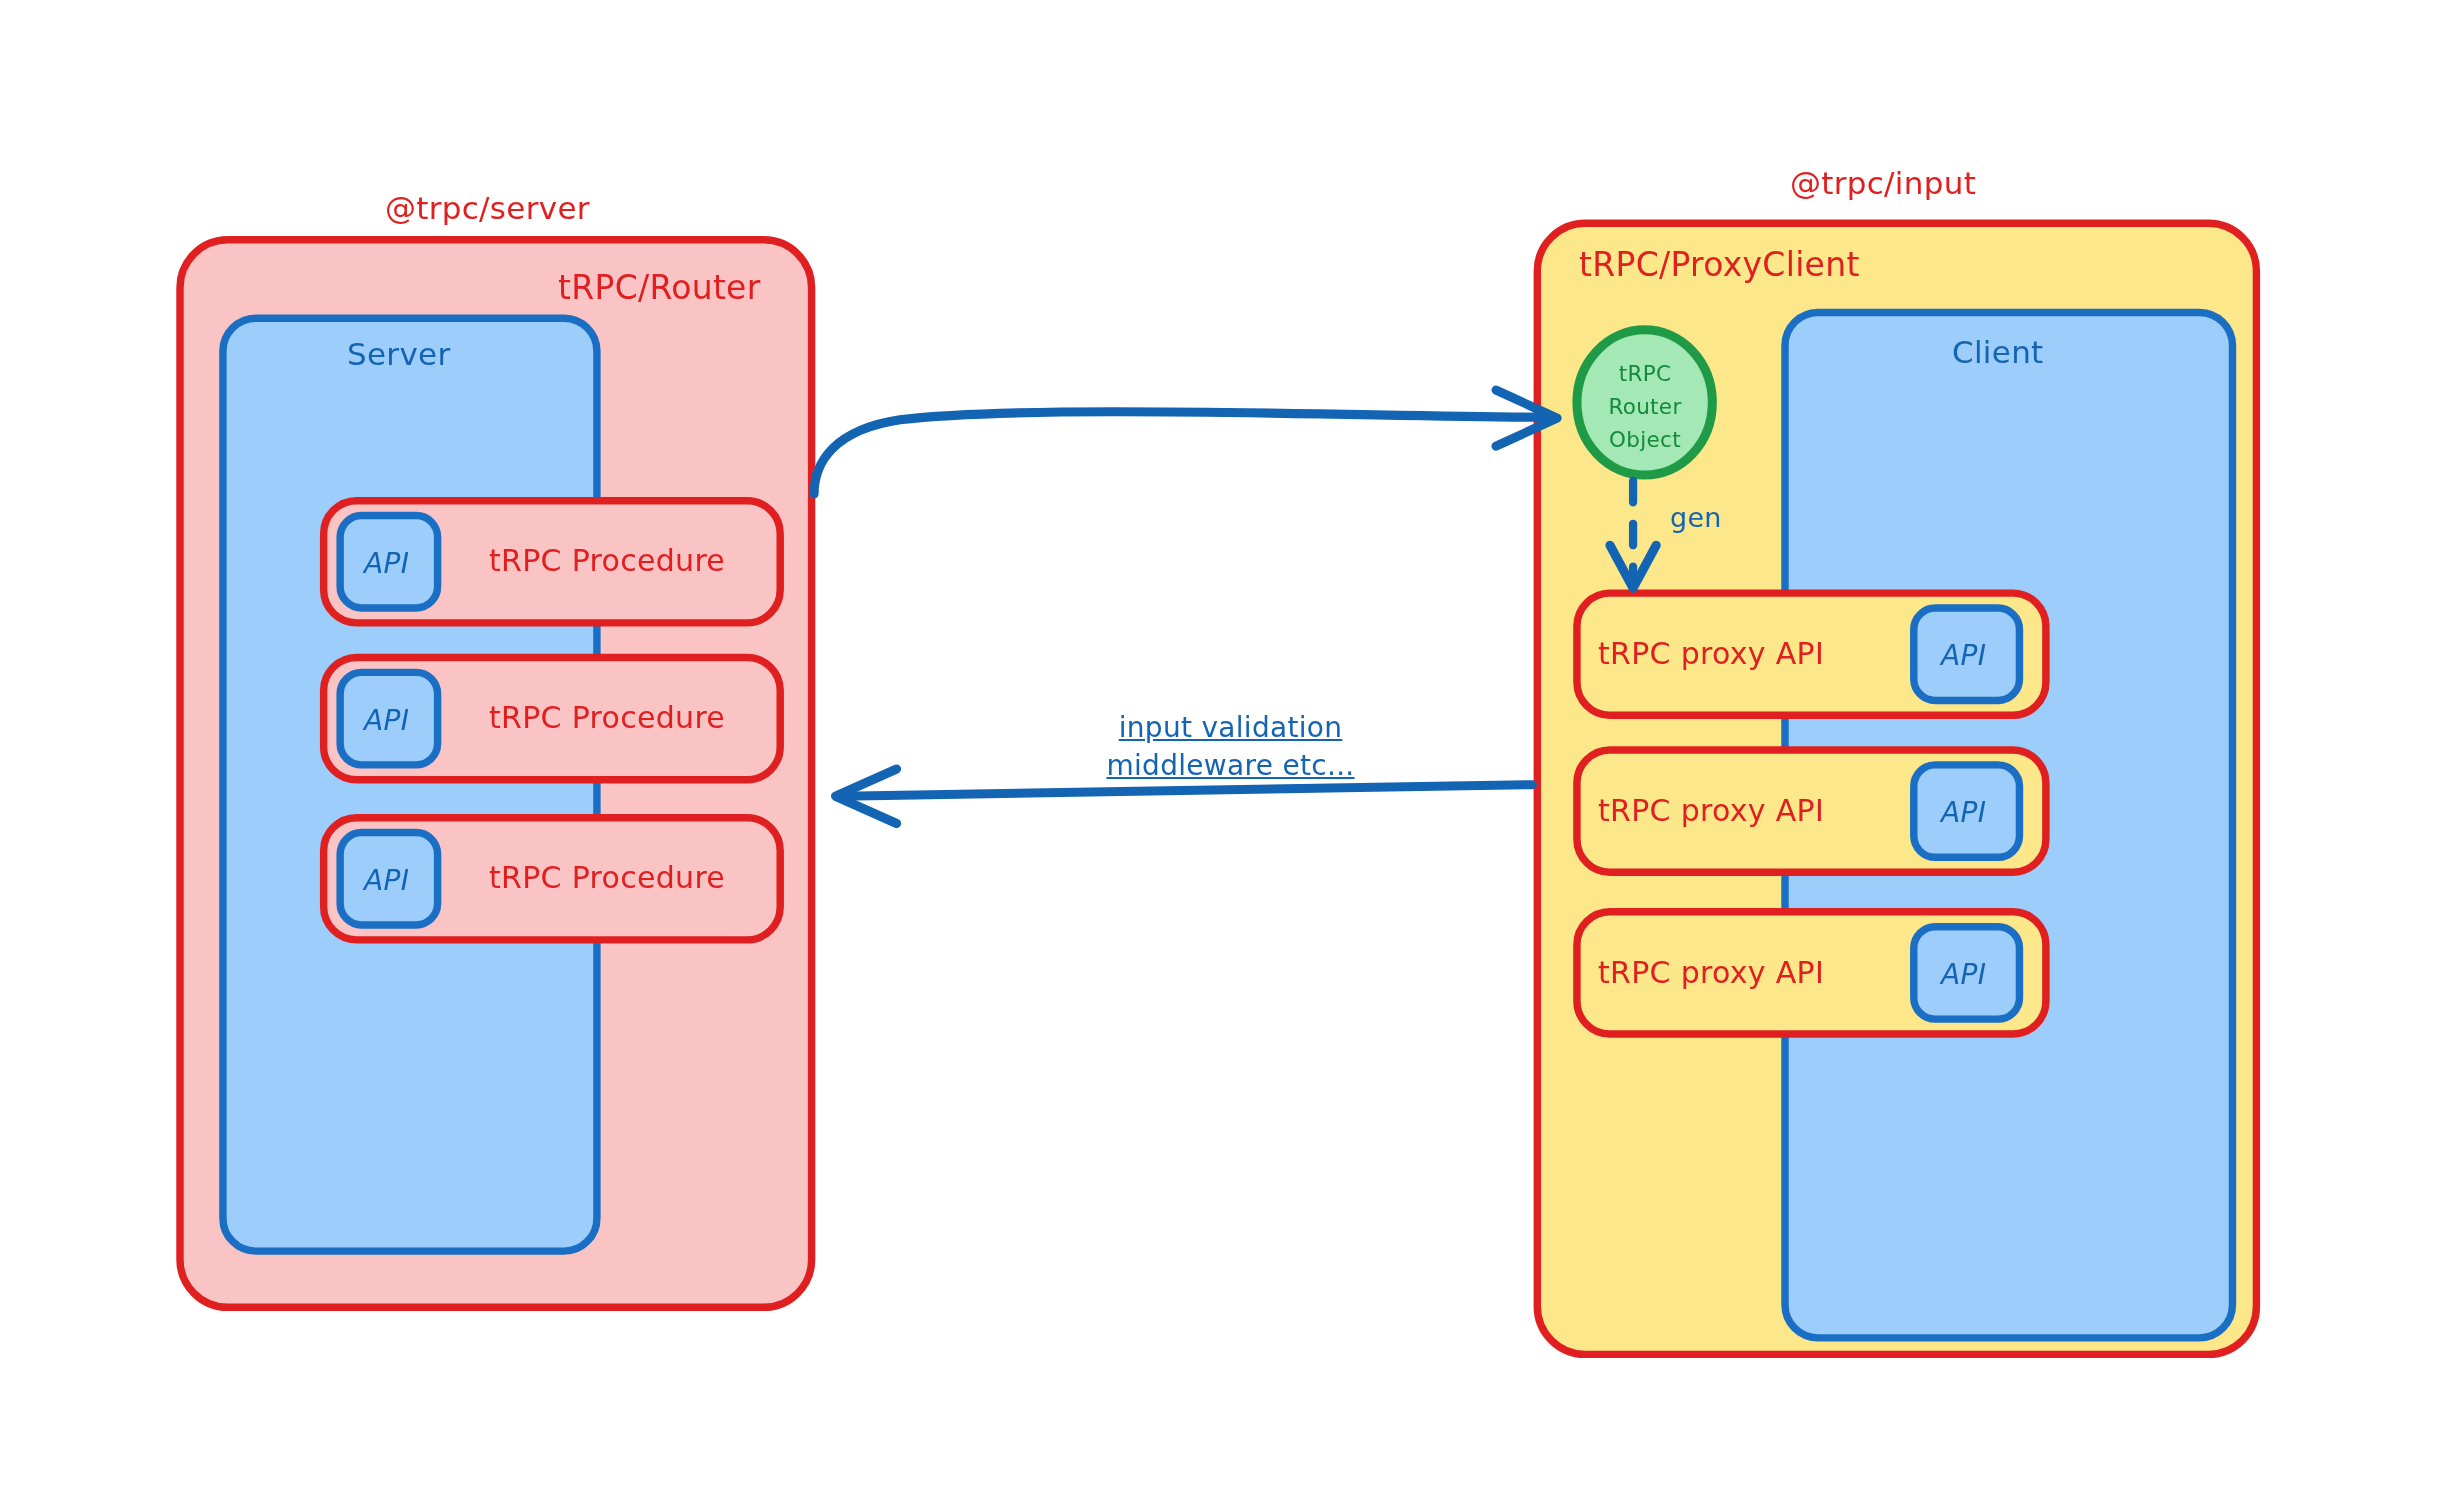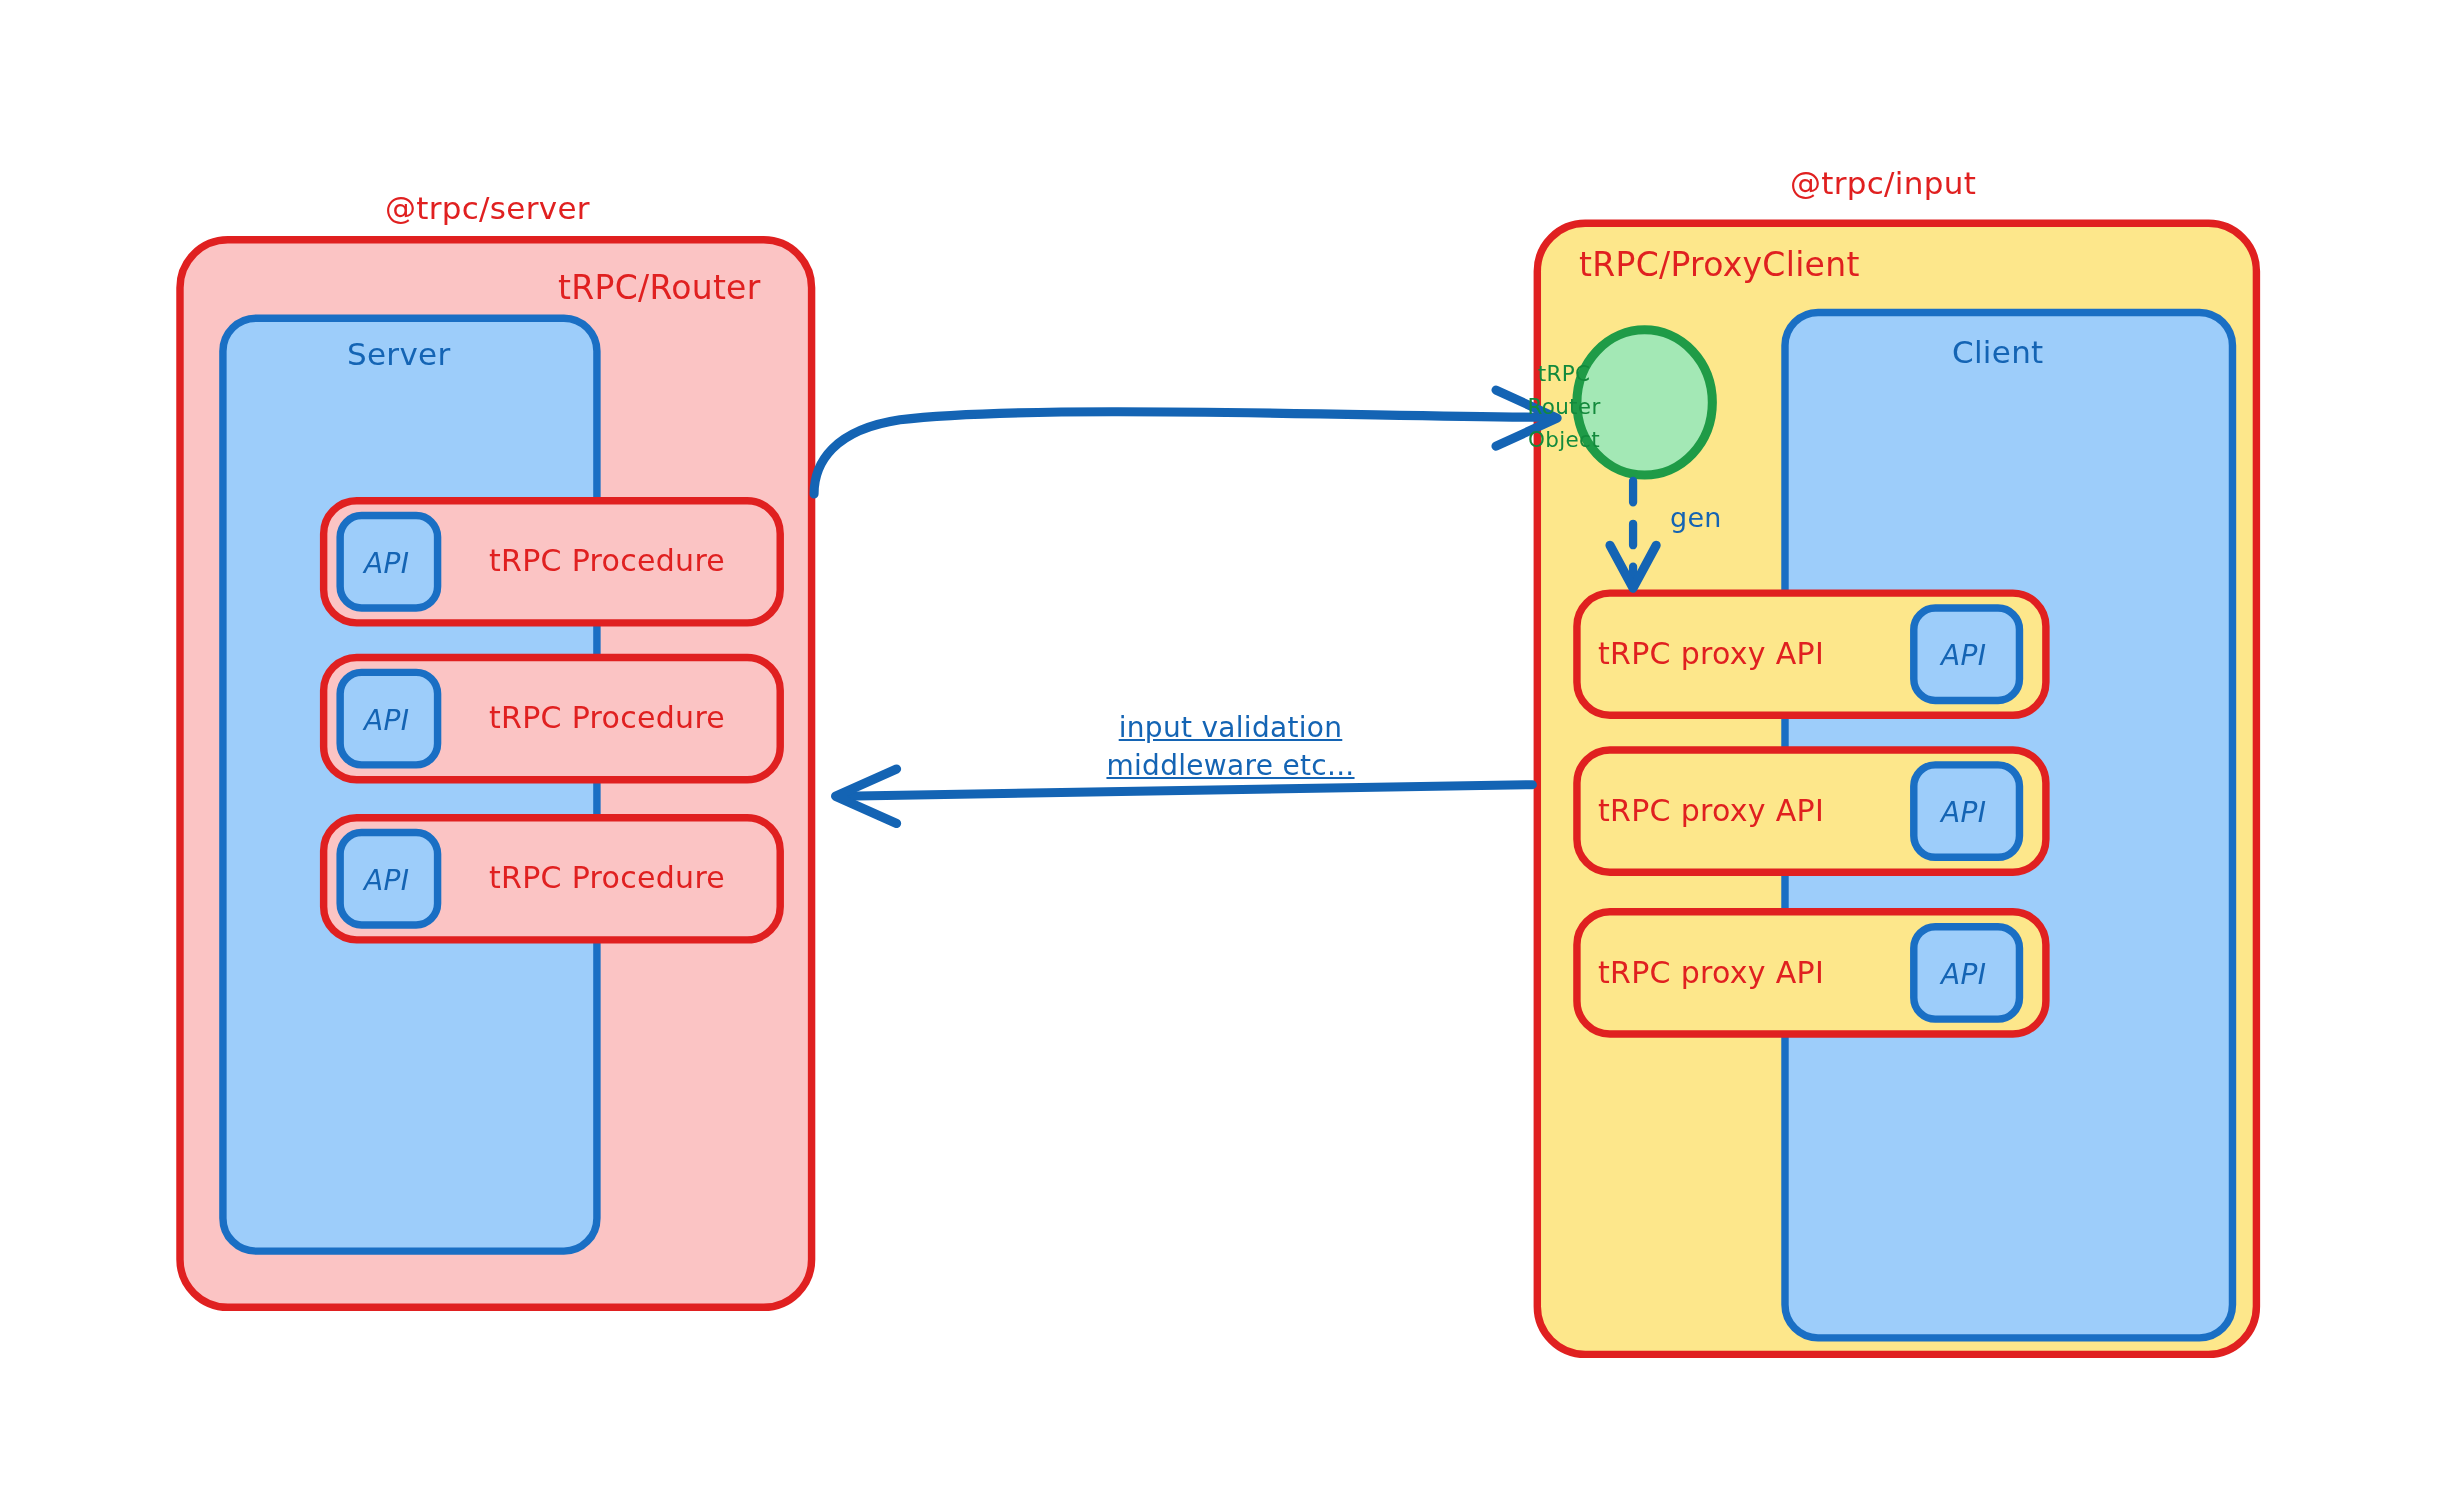--- a/index.html
+++ b/index.html
@@ -74,21 +74,21 @@
 
   <div class="lbl red rowlbl" style="left:489px;top:700px;">tRPC Procedure</div>
   <div class="lbl blue apilbl" style="left:364px;top:704px;">API</div>
 
   <div class="lbl red rowlbl" style="left:489px;top:860px;">tRPC Procedure</div>
   <div class="lbl blue apilbl" style="left:364px;top:864px;">API</div>
 
   <div class="lbl red grp" style="left:1579px;top:245px;">tRPC/ProxyClient</div>
   <div class="lbl blue sect" style="left:1952px;top:306px;margin-top:28px;">Client</div>
 
-  <div class="lbl green ellipse-txt" style="left:1498px;top:357px;width:132px;">
+  <div class="lbl green ellipse-txt" style="left:1579px;top:357px;width:132px;">
     <div>tRPC</div>
     <div>Router</div>
     <div>Object</div>
   </div>
 
   <div class="lbl blue genlbl" style="left:1670px;top:502px;">gen</div>
 
   <div class="lbl red rowlbl" style="left:1598px;top:636px;">tRPC proxy API</div>
   <div class="lbl blue apilbl" style="left:1941px;top:639px;">API</div>
 

